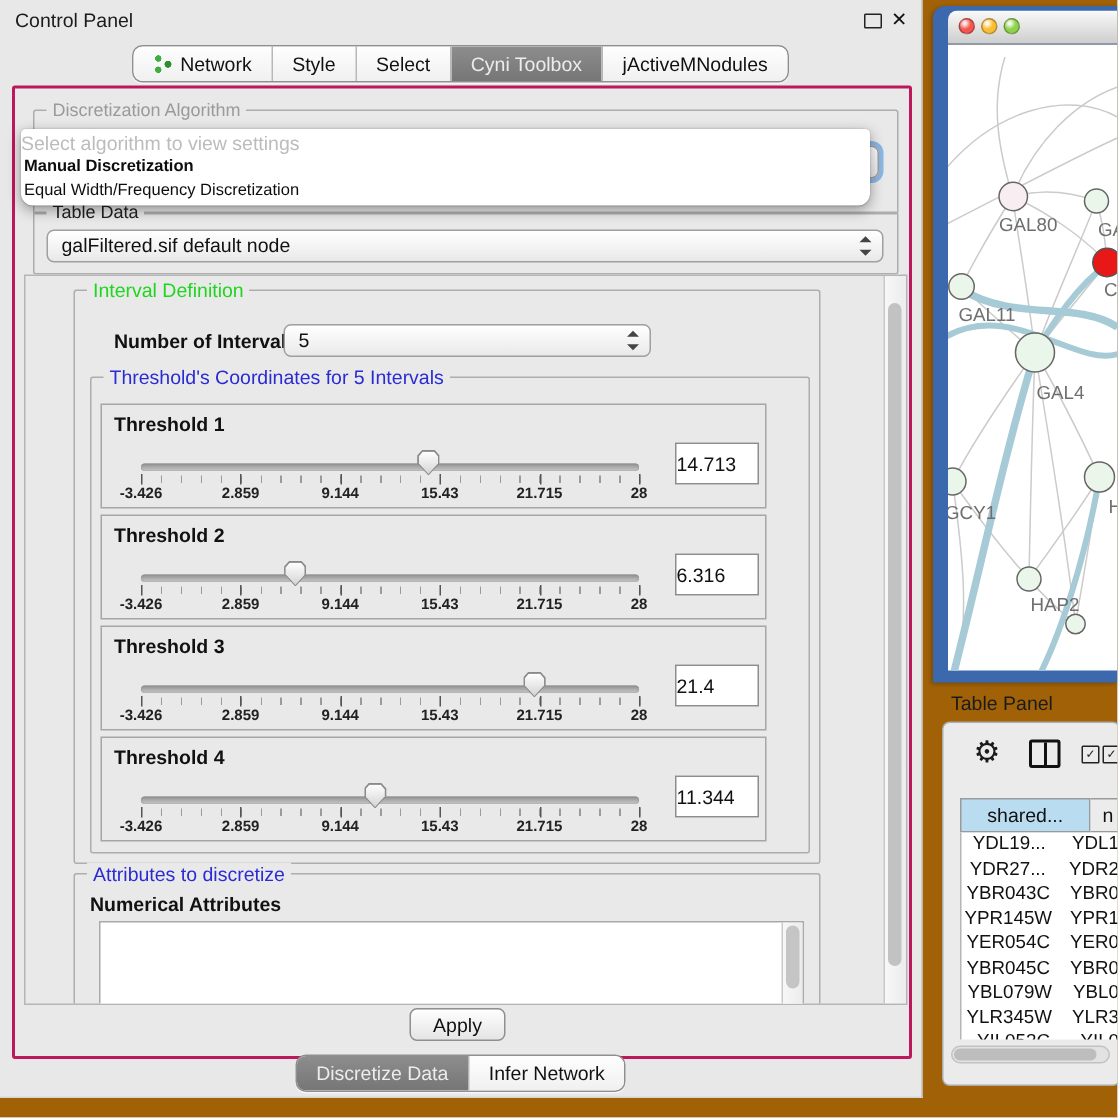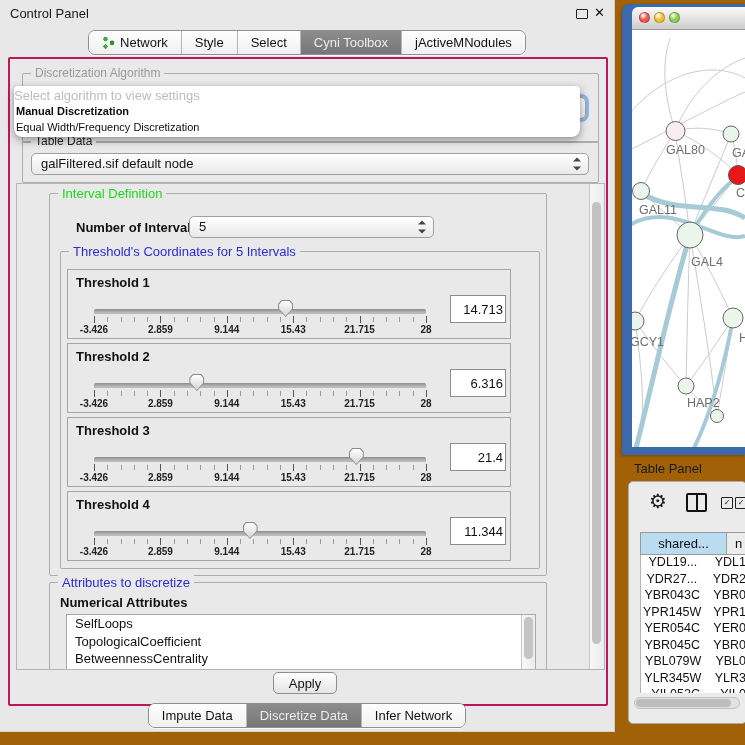--- a/index.html
+++ b/index.html
@@ -62,21 +62,21 @@
   #threshold-rows{position:absolute;inset:0;padding-top:17px;}
   .threshold-row{position:relative;margin:0 0 4px 6px;width:444px;height:70px;border:1px solid #a6a6a6;background:#e9e9e9;box-sizing:border-box;}
   .th-label{position:absolute;left:8px;top:5px;font-size:13px;font-weight:bold;color:#111;}
   .slider{position:absolute;inset:0;}
   .track{position:absolute;left:26px;top:39px;width:332px;height:5px;border-radius:3px;background:linear-gradient(#8f8f8f,#c9c9c9);box-shadow:inset 0 0 1px #777;}
   .thumb{position:absolute;top:30px;width:15px;height:17px;background:#8a8a8a;clip-path:polygon(22% 0,78% 0,100% 22%,100% 52%,50% 100%,0 52%,0 22%);}
   .thumb::after{content:"";position:absolute;inset:1px;background:linear-gradient(#ffffff,#d4d4d4);clip-path:polygon(22% 0,78% 0,100% 22%,100% 52%,50% 100%,0 52%,0 22%);}
   .ticks{position:absolute;left:26px;top:47px;width:333px;height:5px;background:repeating-linear-gradient(90deg,#9b9b9b 0,#9b9b9b 1px,transparent 1px,transparent 13.28px);}
   .tick-major{position:absolute;top:46px;width:1px;height:7px;background:#555;}
   .tick-label{position:absolute;top:54px;transform:translateX(-50%);font-size:10px;font-weight:bold;color:#222;}
-  .value-box{position:absolute;left:382px;top:25px;width:56px;height:28px;background:#fff;border:1px solid #8d8d8d;font-size:13px;color:#111;text-align:right;line-height:28px;padding-right:2px;box-sizing:border-box;}
+  .value-box{position:absolute;left:382px;top:25px;width:56px;height:28px;background:#fff;border:1px solid #8d8d8d;font-size:13px;color:#111;text-align:left;line-height:28px;padding-right:12px;box-sizing:border-box;}
 
   .fs-attrs{left:32px;top:398px;width:496px;height:110px;}
   .attrs-subtitle{position:absolute;left:10px;top:12px;font-size:13px;font-weight:bold;color:#111;}
   .listbox{position:absolute;left:16px;top:31px;width:468px;height:76px;background:#fff;border:1px solid #a9a9a9;overflow:hidden;}
   .list-item{font-size:13px;color:#111;line-height:17.5px;padding-left:8px;}
   .listbox .vscroll{width:13px;}
   .listbox .thumb-v{top:2px;height:42px;background:#c5c5c5;}
 
   .apply-btn{position:absolute;left:263px;top:613px;width:64px;height:22px;border:1px solid #8f8f8f;border-radius:5px;background:linear-gradient(#ffffff,#e4e4e4);font-size:13px;color:#111;text-align:center;line-height:21px;box-sizing:border-box;}
 
@@ -262,44 +262,37 @@
                   <div class="value-box">11.344</div>
                 </div>
               </div>
           </div>
         </div>
 
         <div class="group fs-attrs">
           <span class="legend blue">Attributes to discretize</span>
           <span class="attrs-subtitle">Numerical Attributes</span>
           <div class="listbox">
-            <div>
-
-            <div class="list-item">SelfLoops</div>
-                <div class="list-item">TopologicalCoefficient</div>
-                <div class="list-item">BetweennessCentrality</div>
-              </div>
             <div class="vscroll">
                 <div class="thumb-v"></div>
               </div>
           </div>
         </div>
 
         <div class="vscroll">
             <div class="thumb-v"></div>
           </div>
       </div>
 
       <div class="apply-btn">Apply</div>
     </div>
 
     <div class="tabbar" id="bottom-tabs">
       <div class="seg">
 
-      <div class="tab">Impute Data</div>
           <div class="tab sel">Discretize Data</div>
           <div class="tab">Infer Network</div>
         </div>
     </div>
   </div>
 
   <div class="net-window">
     <div class="net-titlebar">
       <span class="light" id="light-0" style="left: 7px; background-color: rgb(242, 86, 78);"></span>
       <span class="light" id="light-1" style="left: 22px; background-color: rgb(249, 190, 49);"></span>

